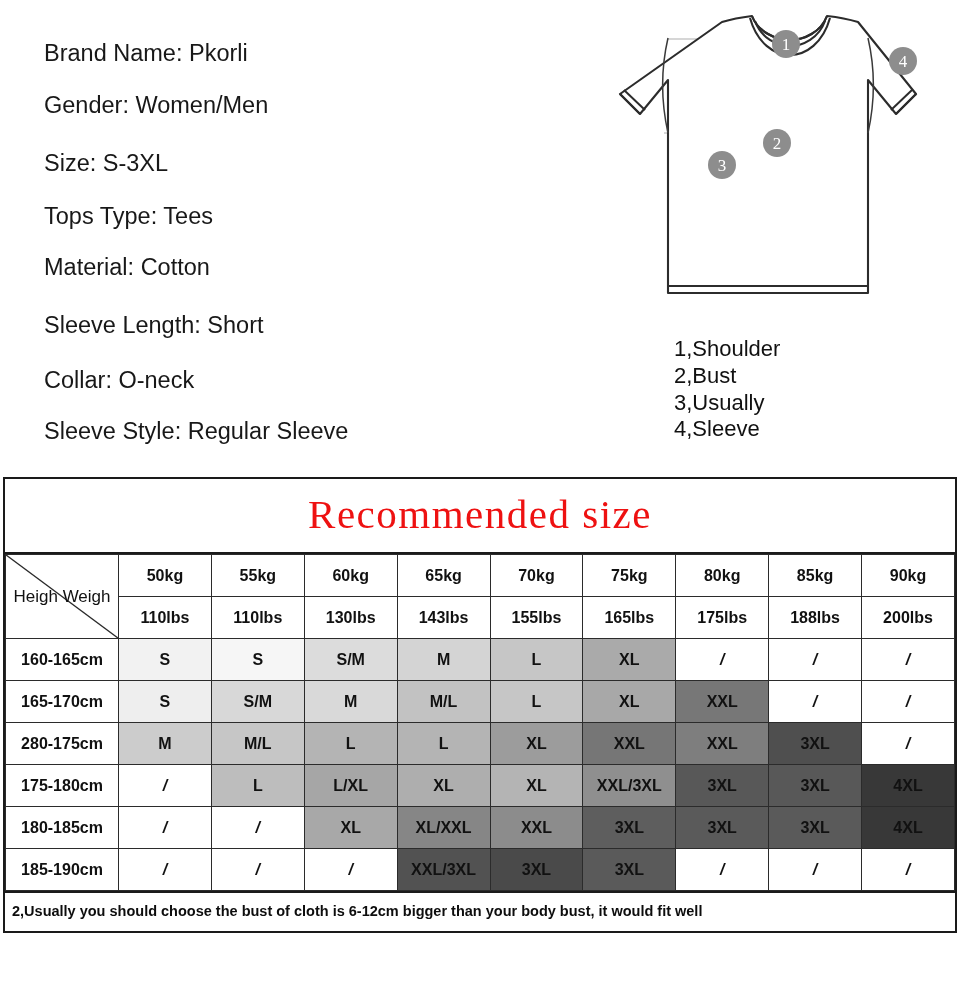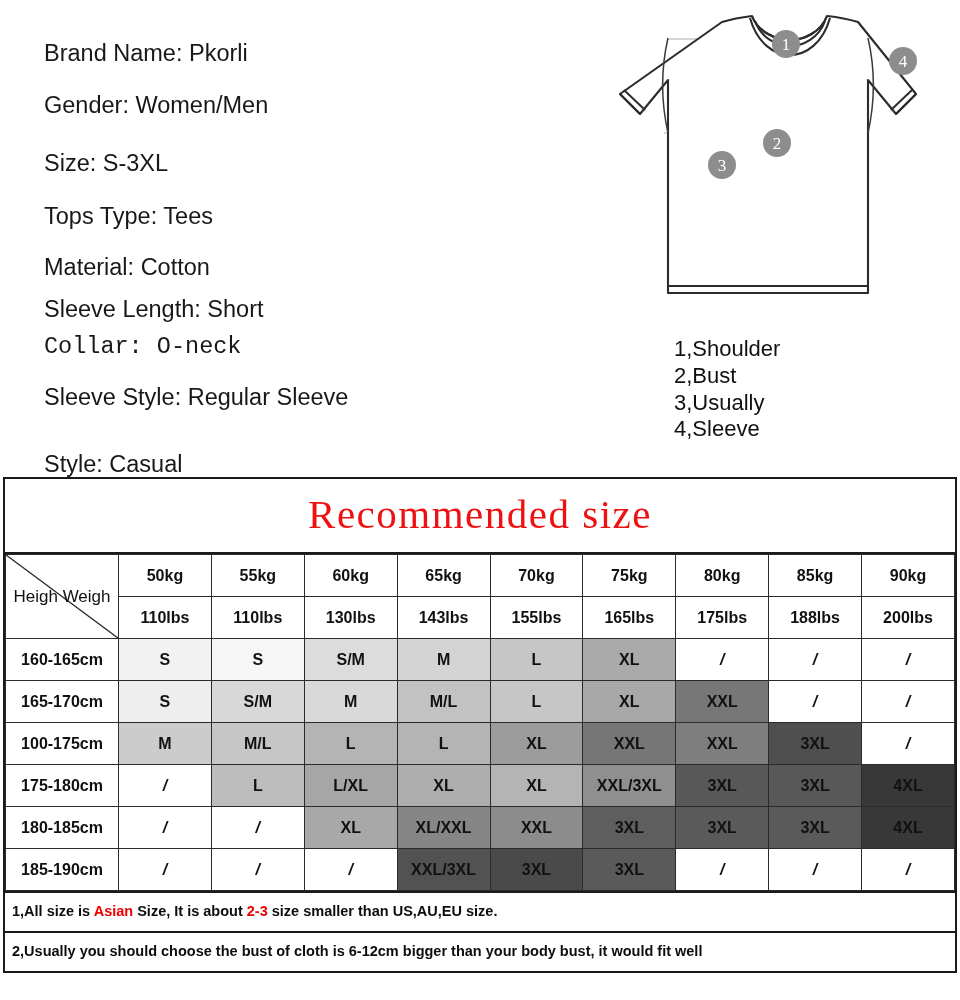--- a/index.html
+++ b/index.html
@@ -139,22 +139,22 @@
 <div class="page">
 
   <div class="top">
 
     <div class="specs" id="specs-list">
         <div class="spec-line" style="margin-top: 12px;">Brand Name: Pkorli</div>
         <div class="spec-line" style="margin-top: 28px;">Gender: Women/Men</div>
         <div class="spec-line" style="margin-top: 35px;">Size: S-3XL</div>
         <div class="spec-line" style="margin-top: 29px;">Tops Type: Tees</div>
         <div class="spec-line" style="margin-top: 28px;">Material: Cotton</div>
-        <div class="spec-line" style="margin-top: 18px;">Sleeve Length: Short</div>
-        <div class="spec-line" style="margin-top: 14px; font-family: Liberation Mono, monospace;">Collar: O-neck</div>
+        <div class="spec-line" style="margin-top: 34px;">Sleeve Length: Short</div>
+        <div class="spec-line" style="margin-top: 32px;">Collar: O-neck</div>
         <div class="spec-line" style="margin-top: 27px;">Sleeve Style: Regular Sleeve</div>
         <div class="spec-line" style="margin-top: 44px;">Style: Casual</div>
         <div class="spec-line" style="margin-top: 35px;">Pattern Type: Print</div>
         <div class="spec-line" style="margin-top: 26px;">Hooded: No</div>
       </div>
 
     <div class="shirt-wrap">
       <svg viewBox="0 0 345 325" xmlns="http://www.w3.org/2000/svg">
 
         <g stroke="#c9c9c9" stroke-width="1.3" fill="none">
@@ -287,21 +287,21 @@
             <td class="" style="background: rgb(216, 216, 216);">S/M</td>
             <td class="" style="background: rgb(217, 217, 217);">M</td>
             <td class="" style="background: rgb(194, 194, 194);">M/L</td>
             <td class="" style="background: rgb(198, 198, 198);">L</td>
             <td class="" style="background: rgb(168, 168, 168);">XL</td>
             <td class="" style="background: rgb(119, 119, 119);">XXL</td>
             <td class="slash" style="background: rgb(255, 255, 255);">/</td>
             <td class="slash" style="background: rgb(255, 255, 255);">/</td>
           </tr>
           <tr>
-            <td class="rowhdr">100-175cm</td>
+            <td class="rowhdr">280-175cm</td>
             <td class="" style="background: rgb(204, 204, 204);">M</td>
             <td class="" style="background: rgb(198, 198, 198);">M/L</td>
             <td class="" style="background: rgb(180, 180, 180);">L</td>
             <td class="" style="background: rgb(180, 180, 180);">L</td>
             <td class="" style="background: rgb(156, 156, 156);">XL</td>
             <td class="" style="background: rgb(118, 118, 118);">XXL</td>
             <td class="" style="background: rgb(126, 126, 126);">XXL</td>
             <td class="" style="background: rgb(79, 79, 79);">3XL</td>
             <td class="slash" style="background: rgb(255, 255, 255);">/</td>
           </tr>
@@ -338,18 +338,17 @@
             <td class="" style="background: rgb(74, 74, 74);">3XL</td>
             <td class="" style="background: rgb(90, 90, 90);">3XL</td>
             <td class="slash" style="background: rgb(255, 255, 255);">/</td>
             <td class="slash" style="background: rgb(255, 255, 255);">/</td>
             <td class="slash" style="background: rgb(255, 255, 255);">/</td>
           </tr>
         </tbody>
     </table>
 
     <div class="notes" id="notes-block">
-        <div class="note"><span>1,All size is </span><span class="hl">Asian</span><span> Size, It is about </span><span class="hl">2-3</span><span> size smaller than US,AU,EU size.</span></div>
         <div class="note"><span>2,Usually you should choose the bust of cloth is 6-12cm bigger than your body bust, it would fit well</span></div>
       </div>
   </div>
 
 </div>
 
 </body></html>

